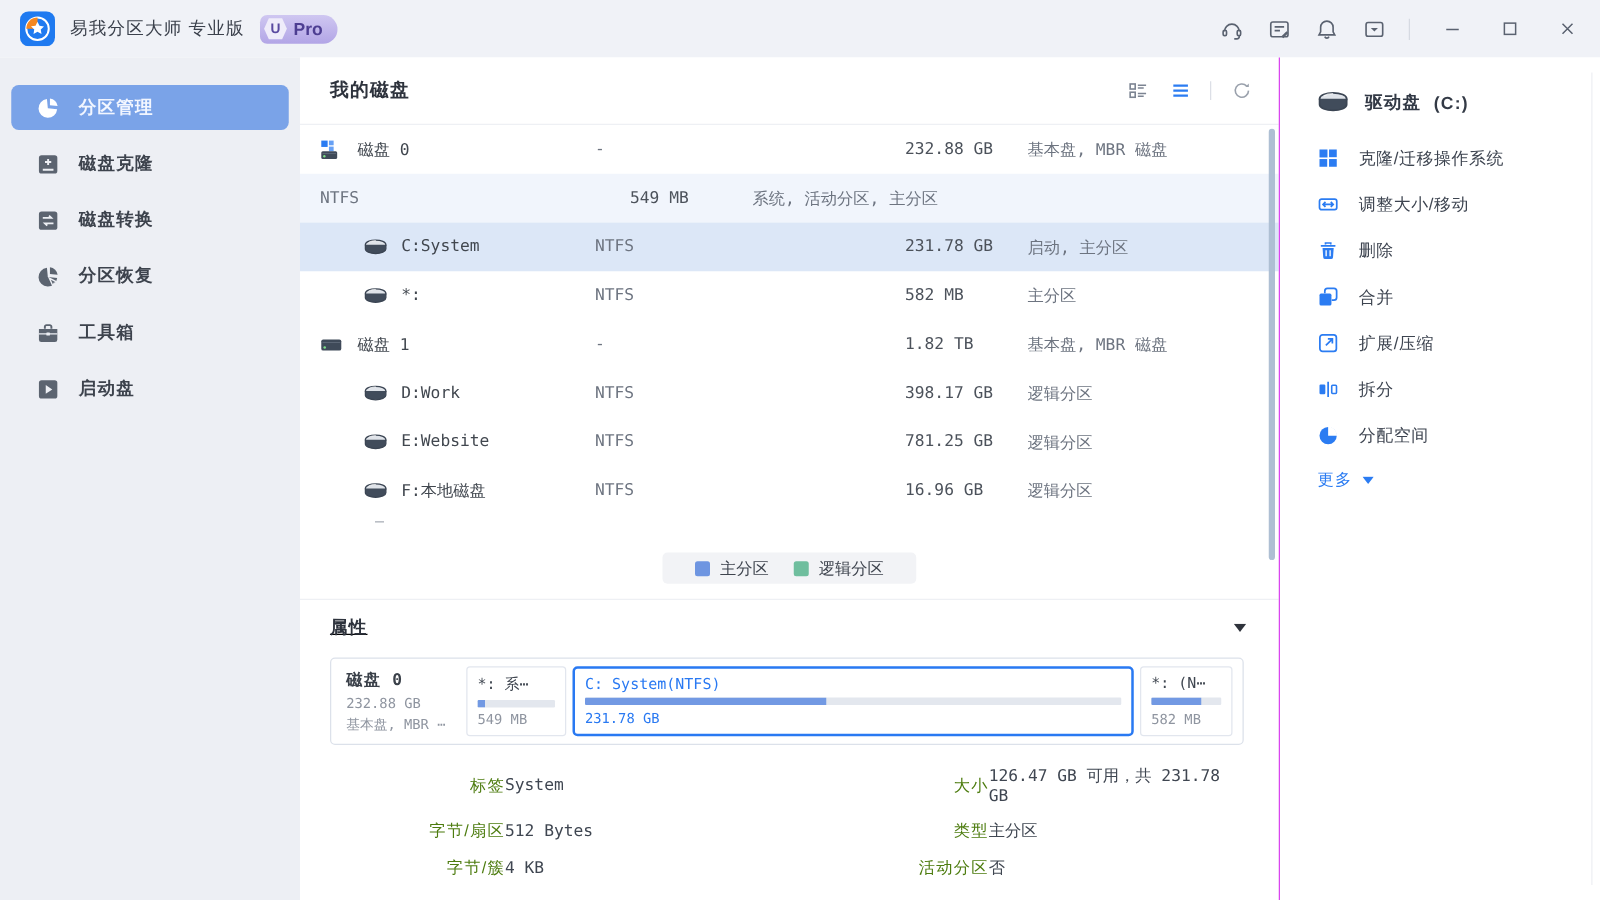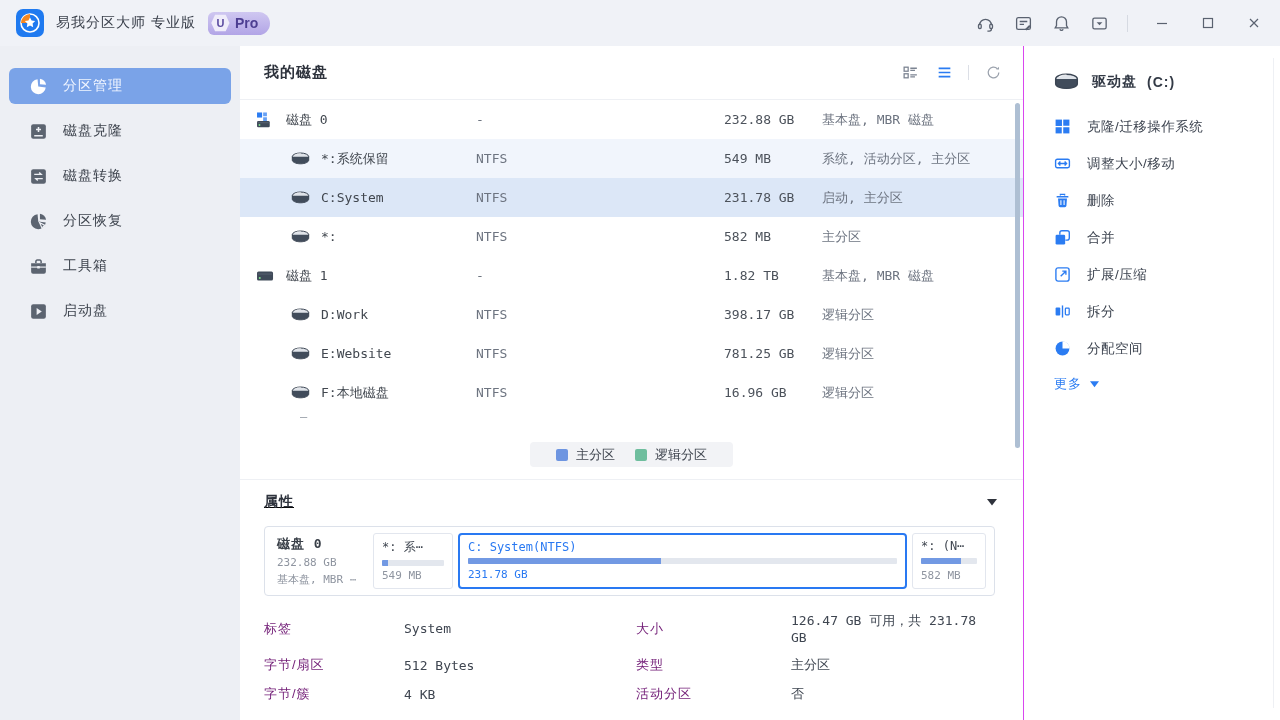--- a/index.html
+++ b/index.html
@@ -19,21 +19,21 @@
   .tb-btn svg{width:19px;height:19px;}
   .tb-divider{width:1px;height:17px;background:#d6dae2;margin-left:16px;}
   .tb-btn.winctl svg{width:14px;height:14px;}
   .tb-btn.winctl{margin-left:22px;}
 
   
   .app-body{flex:1;display:flex;min-height:0;}
 
   
   .sidebar{width:240px;flex:0 0 240px;background:#edeff4;padding:22px 9px 0 9px;}
-  .side-item{height:36px;display:flex;align-items:center;padding-left:20px;border-radius:6px;margin-bottom:9px;color:#3d434d;font-size:14px;cursor:pointer;}
+  .side-item{height:36px;display:flex;align-items:center;padding-left:20px;border-radius:6px;margin-bottom:9px;color:#3d434d;font-size:14px;cursor:pointer;font-weight:bold;}
   .side-item .ic{width:19px;height:19px;color:#5c6470;display:flex;}
   .side-item .ic svg{width:100%;height:100%;}
   .side-label{margin-left:15px;letter-spacing:1px;}
   .side-item.active{background:#7aa3e8;color:#f2f6ff;}
   .side-item.active .ic{color:#ffffff;}
 
   
   .main{flex:1;min-width:0;position:relative;background:#fff;}
   .main-header{height:54px;display:flex;align-items:center;justify-content:space-between;padding:0 18px 0 24px;border-bottom:1px solid #eef0f4;}
   .main-title{font-size:15px;font-weight:bold;color:#2e333d;letter-spacing:1px;}
@@ -95,21 +95,21 @@
   .b-label{font-size:12px;color:#3f4650;white-space:nowrap;overflow:hidden;}
   .b-bar{height:6px;background:#e3e7ee;border-radius:1px;position:relative;overflow:hidden;}
   .b-bar .fill{position:absolute;left:0;top:0;height:100%;background:#7299e3;}
   .b-size{font-size:11px;color:#8f95a0;white-space:nowrap;}
   .block.selected .b-label,.block.selected .b-size{color:#2979f2;}
   .block.b1{flex:0 0 80px;}
   .block.b2{flex:1;}
   .block.b3{flex:0 0 74px;}
 
   .details{margin:16px 28px 0 24px;display:grid;grid-template-columns:140px 232px 155px 1fr;row-gap:11px;font-size:13px;align-items:center;}
-  .d-label{color:#701a75;letter-spacing:1px;}
+  .d-label{color:#4d7c0f;letter-spacing:1px;text-align:right;}
   .d-value{color:#3f4651;}
 
   
   .rightpanel{width:257px;flex:0 0 257px;border-left:1px solid #d946ef;padding:26px 0 0 30px;position:relative;background:#fff;}
   .rp-header{display:flex;align-items:center;font-size:14px;color:#333a46;font-weight:600;letter-spacing:1px;}
   .rp-header .ic{width:25px;height:20px;display:flex;margin-right:13px;}
   .rp-header .ic svg{width:100%;height:100%;}
   .rp-drive{margin-left:10px;font-weight:600;}
   .rp-actions{margin-top:16px;}
   .rp-item{display:flex;align-items:center;height:37px;font-size:13.5px;color:#3d4450;cursor:pointer;letter-spacing:0.5px;}
@@ -286,30 +286,20 @@
                 </svg>
               </span>
               <span class="n-label">磁盘 0</span>
             </span>
             <span class="c-fs">-</span>
             <span class="c-bar"><span class="bar green"><span class="fill" style="width: 45%;"></span></span></span>
             <span class="c-size">232.88 GB</span>
             <span class="c-attrs">基本盘, MBR 磁盘</span>
           </div>
           <div class="row indent hover">
-            <span class="c-name">
-              <span class="row-icon">
-                <svg viewBox="0 0 19 15">
-                  <ellipse cx="9.5" cy="5.2" rx="8.2" ry="3.7" fill="#dfe3e9" stroke="#3b4553" stroke-width="1"></ellipse>
-                  <path d="M1.3 5.2v3.4c0 2 3.7 3.7 8.2 3.7s8.2-1.7 8.2-3.7V5.2" fill="#414c5b" stroke="#3b4553" stroke-width="1"></path>
-                  <path d="M4 3.4c1.3-.9 3.4-1.4 5.7-1.4" stroke="#fff" stroke-width=".8" fill="none" opacity=".7"></path>
-                </svg>
-              </span>
-              <span class="n-label">*:系统保留</span>
-            </span>
             <span class="c-fs">NTFS</span>
             <span class="c-bar"><span class="bar blue"><span class="fill" style="width: 6%;"></span></span></span>
             <span class="c-size">549 MB</span>
             <span class="c-attrs">系统, 活动分区, 主分区</span>
           </div>
           <div class="row indent selected">
             <span class="c-name">
               <span class="row-icon">
                 <svg viewBox="0 0 19 15">
                   <ellipse cx="9.5" cy="5.2" rx="8.2" ry="3.7" fill="#dfe3e9" stroke="#3b4553" stroke-width="1"></ellipse>

